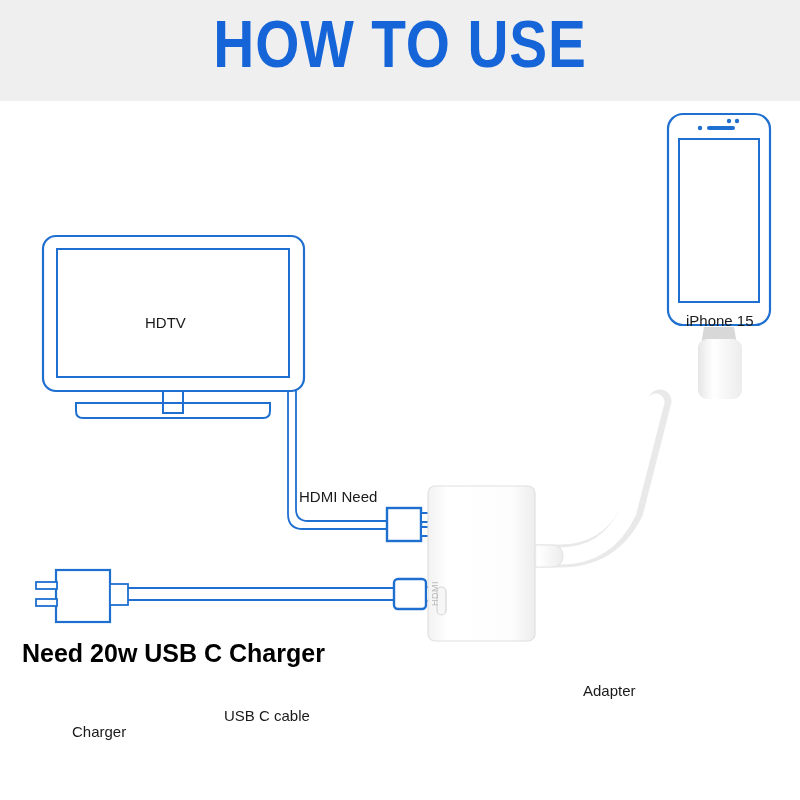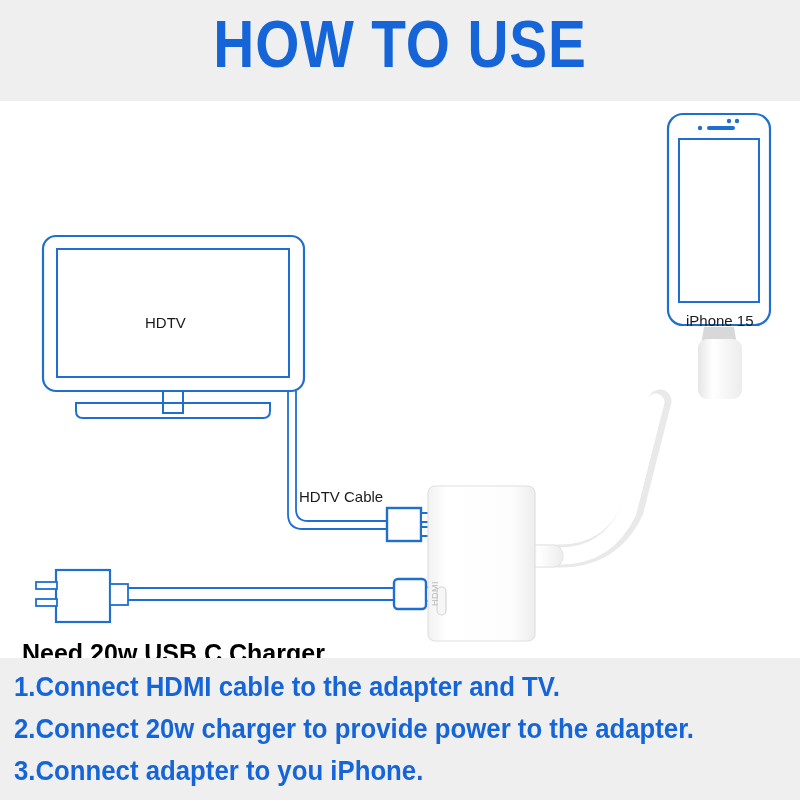--- a/index.html
+++ b/index.html
@@ -209,34 +209,27 @@
         <path d="M 704 226 L 734 226 L 737 244 L 701 244 Z" fill="#d8d8d8"></path>
         <rect x="698" y="238" width="44" height="60" rx="9" ry="9" fill="url(#cableShade)"></rect>
       </g>
 
     </svg>
 
     <div class="lbl lbl-hdtv">HDTV</div>
 
     <div class="lbl lbl-iphone">iPhone 15</div>
 
-    <div class="lbl lbl-hdmi-cable">HDTV Cable</div>
+    <div class="lbl lbl-hdmi-cable">HDMI Need</div>
 
     <div class="lbl lbl-usbc-cable">USB C cable</div>
 
     <div class="lbl lbl-charger">Charger</div>
 
     <div class="lbl lbl-adapter">Adapter</div>
 
     <div class="lbl-hdmi-port">HDMI</div>
 
     <div class="lbl-need">Need 20w USB C Charger</div>
   </div>
 
-  <div class="footer-band">
-    <div class="steps">
-      <div class="step">1.Connect HDMI cable to the adapter and TV.</div>
-      <div class="step">2.Connect 20w charger to provide power to the adapter.</div>
-      <div class="step">3.Connect adapter to you iPhone.</div>
-    </div>
-  </div>
 
 </div>
 
 </body></html>

